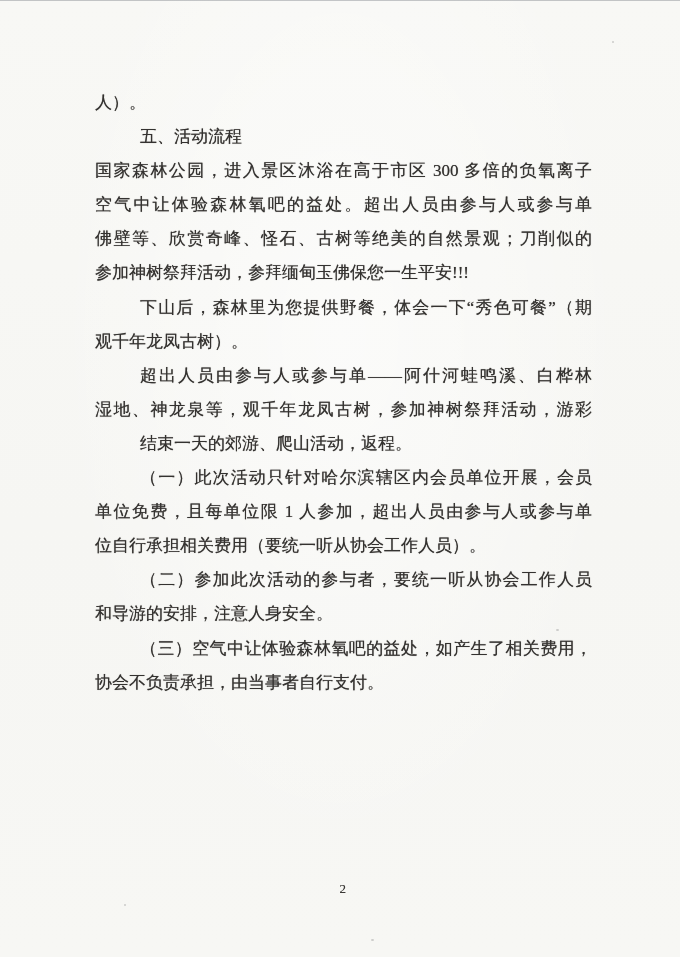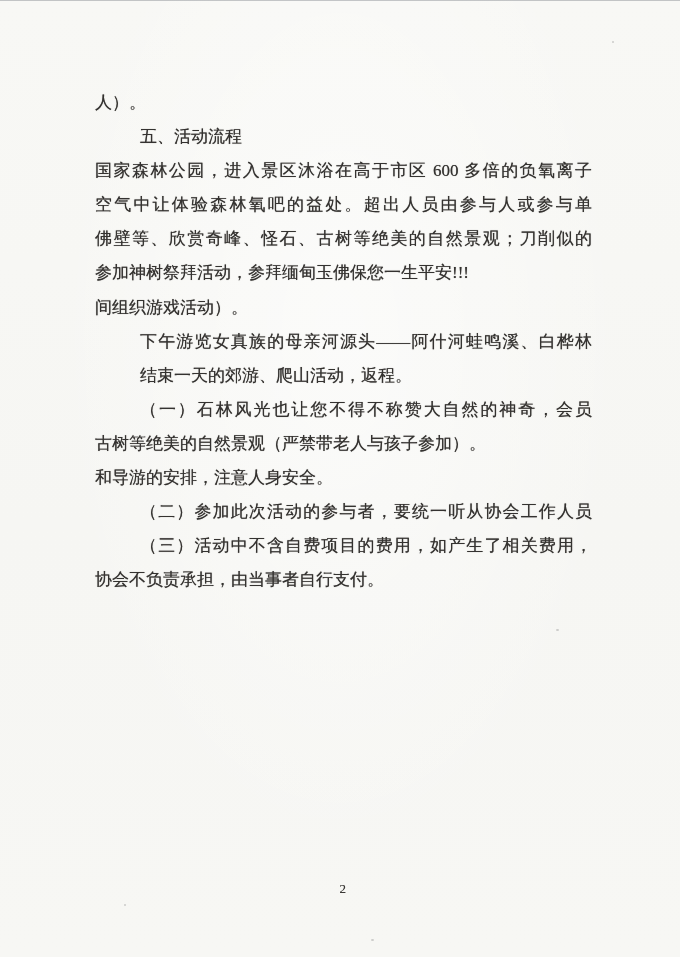--- a/index.html
+++ b/index.html
@@ -68,32 +68,35 @@
 </style>
 </head>
 <body>
 
 <div class="page">
   <div class="top-edge"></div>
 
   <div class="content">
       <div class="line plain">人）。</div>
       <div class="line indent">五、活动流程</div>
-      <div class="line fill">国家森林公园，进入景区沐浴在高于市区 600 多倍的负氧离子</div>
+      <div class="line fill">国家森林公园，进入景区沐浴在高于市区 300 多倍的负氧离子</div>
       <div class="line fill">空气中让体验森林氧吧的益处。超出人员由参与人或参与单</div>
       <div class="line fill">佛壁等、欣赏奇峰、怪石、古树等绝美的自然景观；刀削似的</div>
       <div class="line plain">参加神树祭拜活动，参拜缅甸玉佛保您一生平安!!!</div>
-      <div class="line plain">间组织游戏活动）。</div>
-      <div class="line indent fill">下午游览女真族的母亲河源头——阿什河蛙鸣溪、白桦林</div>
+      <div class="line indent fill">下山后，森林里为您提供野餐，体会一下“秀色可餐”（期</div>
+      <div class="line plain">观千年龙凤古树）。</div>
+      <div class="line indent fill">超出人员由参与人或参与单——阿什河蛙鸣溪、白桦林</div>
+      <div class="line fill">湿地、神龙泉等，观千年龙凤古树，参加神树祭拜活动，游彩</div>
       <div class="line indent">结束一天的郊游、爬山活动，返程。</div>
-      <div class="line indent fill">（一）石林风光也让您不得不称赞大自然的神奇，会员</div>
-      <div class="line plain">古树等绝美的自然景观（严禁带老人与孩子参加）。</div>
+      <div class="line indent fill">（一）此次活动只针对哈尔滨辖区内会员单位开展，会员</div>
+      <div class="line fill">单位免费，且每单位限 1 人参加，超出人员由参与人或参与单</div>
+      <div class="line plain">位自行承担相关费用（要统一听从协会工作人员）。</div>
+      <div class="line indent fill">（二）参加此次活动的参与者，要统一听从协会工作人员</div>
       <div class="line plain">和导游的安排，注意人身安全。</div>
-      <div class="line indent fill">（二）参加此次活动的参与者，要统一听从协会工作人员</div>
-      <div class="line indent fill">（三）活动中不含自费项目的费用，如产生了相关费用，</div>
+      <div class="line indent fill">（三）空气中让体验森林氧吧的益处，如产生了相关费用，</div>
       <div class="line plain">协会不负责承担，由当事者自行支付。</div>
     </div>
 
   <div class="page-number">2</div>
 
   <div class="speck s1"></div>
   <div class="speck s2"></div>
   <div class="speck s3"></div>
   <div class="speck s4"></div>
 </div>

